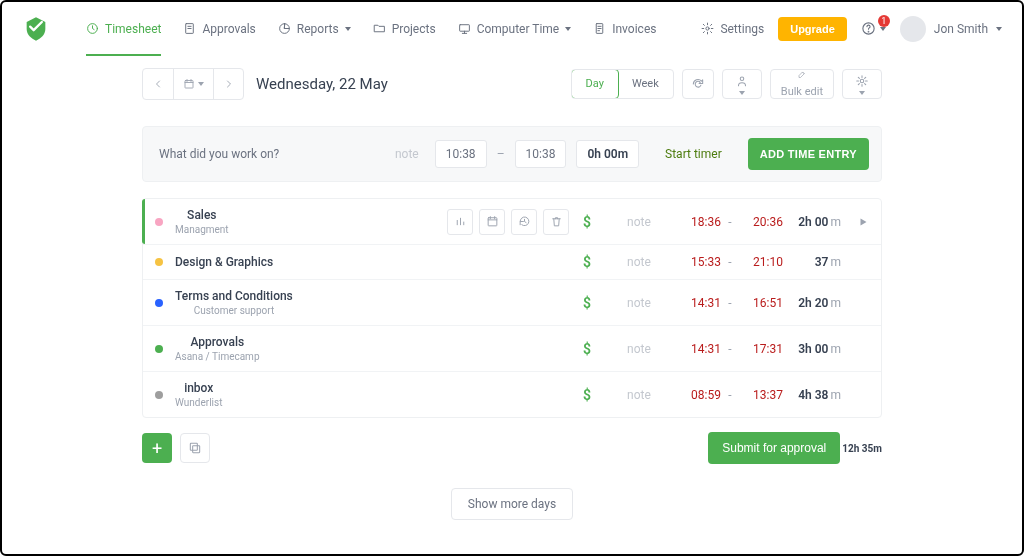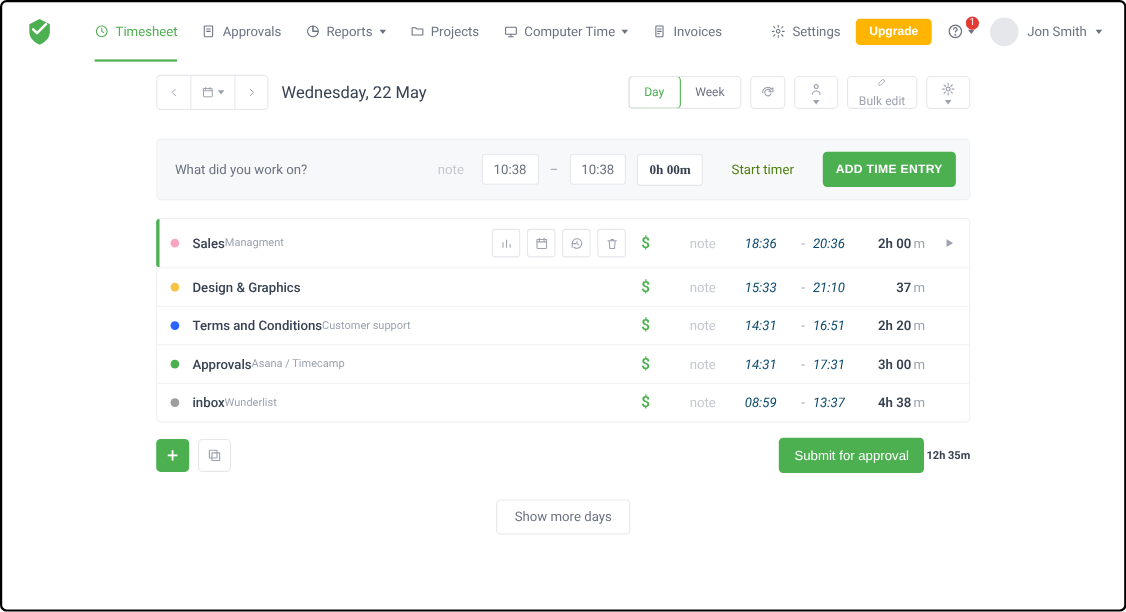--- a/index.html
+++ b/index.html
@@ -38,40 +38,40 @@
   .icon-btn.wide { width:auto; padding:0 10px; font-size:11px; gap:6px; }
   .icon-btn.withchev { width:40px; }
   .icon-btn svg { width:14px; height:14px; }
 
   
   .inputrow { margin-top:26px; background:#f7f8f9; border:1px solid #eef0f2; border-radius:4px; height:56px; display:flex; align-items:center; padding:16px 12px; font-size:12px; gap:10px; }
   .inputrow .prompt { color:#6b7280; flex:1; padding-left:4px; }
   .inputrow .note { color:#c4c8cf; margin-right:6px; }
   .time-field { background:#fff; border:1px solid #e5e7eb; border-radius:3px; padding:6px 10px; font-size:12px; color:#6b7280; }
   .dash { color:#9ca3af; }
-  .dur-field { background:#fff; border:1px solid #e5e7eb; border-radius:3px; padding:6px 10px; font-size:12px; color:#374151; font-weight:600;font-family:Liberation Serif, serif; }
+  .dur-field { background:#fff; border:1px solid #e5e7eb; border-radius:3px; padding:6px 10px; font-size:12px; color:#374151; font-weight:600; }
   .start-timer { color:#4d7c0f; font-size:12px; cursor:pointer; margin:0 16px; }
   .add-entry-btn { background:#4caf50; color:#fff; border:none; padding:10px 12px; border-radius:4px; font-size:11px; font-weight:700; letter-spacing:0.3px; cursor:pointer; }
 
   
   .entries { margin-top:16px; border:1px solid #eef0f2; border-radius:4px; }
   .entry { display:flex; align-items:center; padding:9px 12px; border-top:1px solid #f1f3f5; font-size:12px; position:relative; }
   .entry:first-child { border-top:none; }
   .entry:first-child::before { content:""; position:absolute; left:-1px; top:0; bottom:0; width:3px; background:#4caf50; border-radius:4px 0 0 4px; }
   .dot { width:8px; height:8px; border-radius:50%; margin-right:12px; flex-shrink:0; }
   .entry-main { flex:1; display:flex; align-items:center; }
-  .entry-text { display:flex; flex-direction:row; min-width:0; }
+  .entry-text { display:flex; flex-direction:column; min-width:0;text-align:center; }
   .entry-title { color:#374151; font-weight:500; }
   .entry-sub { color:#9ca3af; font-size:10px; margin-top:2px; }
   .row-icons { display:flex; gap:6px; margin-left:auto; padding-right:8px; }
   .row-icons .ibtn { width:26px; height:26px; border:1px solid #e5e7eb; border-radius:3px; display:flex; align-items:center; justify-content:center; color:#9ca3af; cursor:pointer; }
   .row-icons .ibtn svg { width:13px; height:13px; }
   .dollar { width:20px; text-align:center; color:#4caf50; font-weight:600; font-size:14px; cursor:pointer; }
   .note2 { color:#c4c8cf; width:50px; text-align:left; margin-left:30px; }
-  .t-start, .t-end { width:44px; text-align:left; color:#0c4a6e;font-style:italic; }
+  .t-start, .t-end { width:44px; text-align:right; color:#b91c1c; }
   .t-dash { width:18px; text-align:center; color:#9ca3af; }
   .t-dur { width:58px; text-align:right; color:#374151; font-weight:600; }
   .t-dur .mlight { font-weight:400; color:#9ca3af; margin-left:2px; }
   .play { width:22px; display:flex; justify-content:flex-end; align-items:center; margin-left:6px; color:#9ca3af; cursor:pointer; }
   .play-spacer { width:28px; }
 
   
   .footer-row { margin-top:14px; display:flex; align-items:center; }
   .add-round { width:30px; height:30px; background:#4caf50; border-radius:4px; display:flex; align-items:center; justify-content:center; color:#fff; cursor:pointer; font-size:18px; }
   .copy-btn { width:30px; height:30px; border:1px solid #e5e7eb; border-radius:4px; margin-left:8px; display:flex; align-items:center; justify-content:center; color:#9ca3af; cursor:pointer; }

